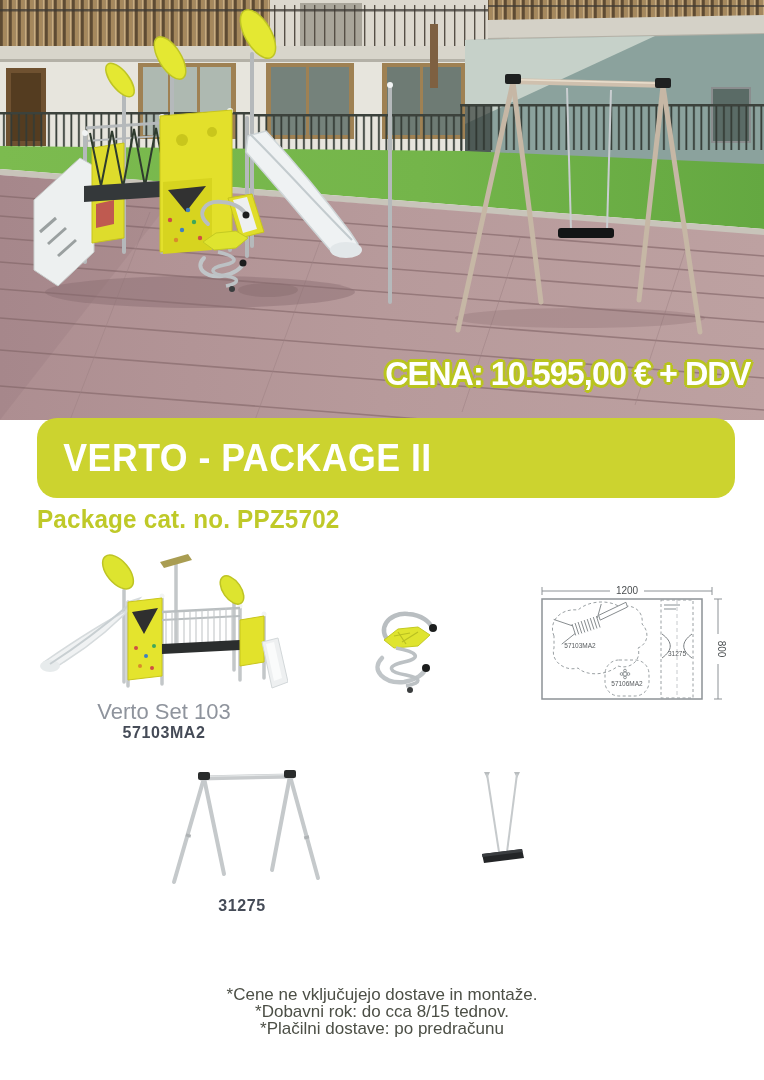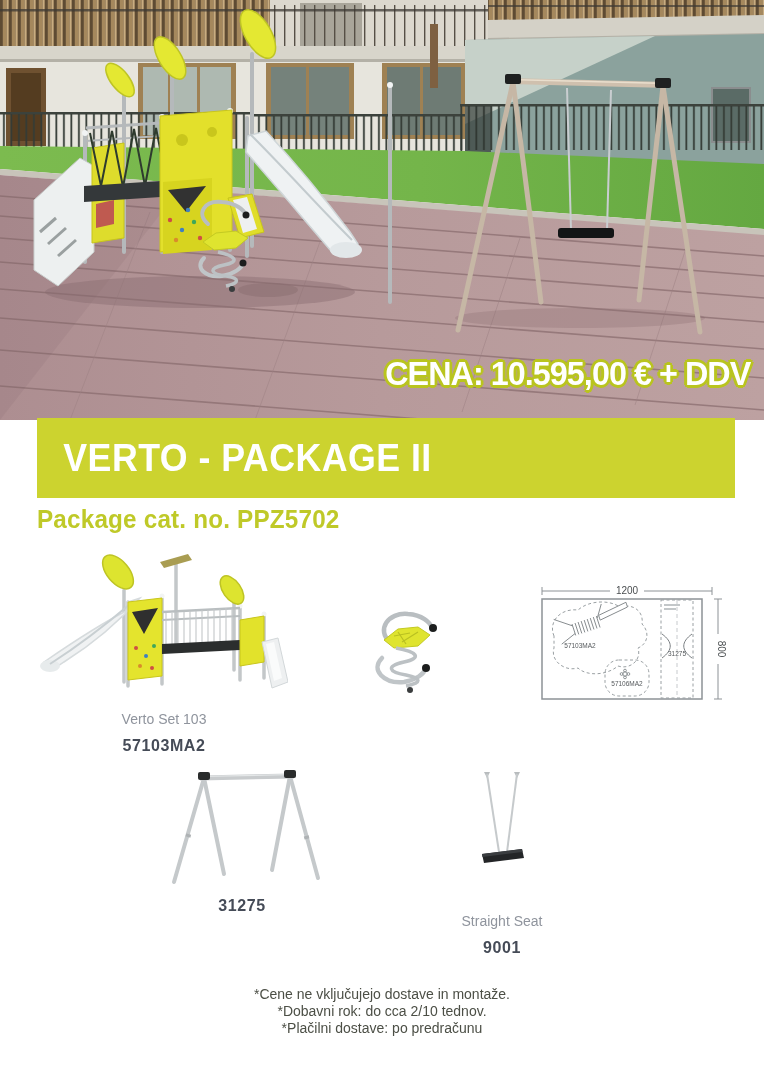--- a/index.html
+++ b/index.html
@@ -5,31 +5,31 @@
   html,body{margin:0;padding:0;background:#ffffff;}
   .page{position:relative;width:764px;height:1080px;background:#ffffff;overflow:hidden;
         font-family:"Liberation Sans",sans-serif;margin:0 auto;}
   .photo-wrap{position:absolute;left:0;top:0;width:764px;height:420px;}
   .price-banner{position:absolute;right:14px;top:354px;margin:0;
     font-size:34px;font-weight:bold;color:#ffffff;letter-spacing:-1px;white-space:nowrap;
     transform:scaleX(.95);transform-origin:right center;
     text-shadow:-3px 0 0 #b9c41f,3px 0 0 #b9c41f,0 -3px 0 #b9c41f,0 3px 0 #b9c41f,
       -2px -2px 0 #b9c41f,2px -2px 0 #b9c41f,-2px 2px 0 #b9c41f,2px 2px 0 #b9c41f;}
   .title-banner{position:absolute;left:37px;top:418px;width:698px;height:80px;
-    background:#ccd32f;border-radius:0;}
+    background:#ccd32f;border-radius:20px;}
   .title-banner h1{margin:0;padding-left:28px;line-height:80px;font-size:38px;color:#ffffff;
     font-weight:bold;transform:scaleX(.94);transform-origin:left center;letter-spacing:.5px;}
   .cat-no{position:absolute;left:37px;top:505px;margin:0;font-size:25px;font-weight:bold;
     color:#bfc928;transform:scaleX(.97);transform-origin:left center;letter-spacing:.2px;}
   .prod-img{position:absolute;}
   .prod-label{position:absolute;text-align:center;}
-  .p-name{margin:8px;color:#8f949d;font-size:14px;line-height:19px;}
+  .p-name{margin:0;color:#8f949d;font-size:22px;line-height:19px;}
   .p-code{margin:3px 0 0 0;color:#454b57;font-weight:bold;font-size:16px;letter-spacing:.6px;}
   .footnotes{position:absolute;left:0;top:988px;width:764px;text-align:center;color:#4c4f46;}
-  .footnotes p{margin:0 0 3.5px 0;font-size:14px;line-height:13.5px;}
+  .footnotes p{margin:0 0 3.5px 0;font-size:17px;line-height:13.5px;}
 </style>
 </head>
 <body>
 
 <div class="page">
 
   <div class="photo-wrap">
   <svg width="764" height="420" viewBox="0 0 764 420">
     <defs>
       <pattern id="slats" width="9" height="46" patternUnits="userSpaceOnUse">
@@ -371,24 +371,20 @@
     <polygon points="8,84 48,79 48.5,82 8.5,87" fill="#3a3d40"></polygon>
   </svg>
 
   <div class="prod-label" style="left:38px;top:702px;width:252px">
     <p class="p-name">Verto Set 103</p>
     <p class="p-code">57103MA2</p>
   </div>
   <div class="prod-label" style="left:183px;top:894px;width:118px">
     <p class="p-code">31275</p>
   </div>
-  <div class="prod-label" style="left:432px;top:904px;width:140px">
-    <p class="p-name">Straight Seat</p>
-    <p class="p-code">9001</p>
-  </div>
 
   <div class="footnotes">
     <p>*Cene ne vključujejo dostave in montaže.</p>
-    <p>*Dobavni rok: do cca 2/10 tednov.</p>
+    <p>*Dobavni rok: do cca 8/15 tednov.</p>
     <p>*Plačilni dostave: po predračunu</p>
   </div>
 
 </div>
 
 </body></html>

